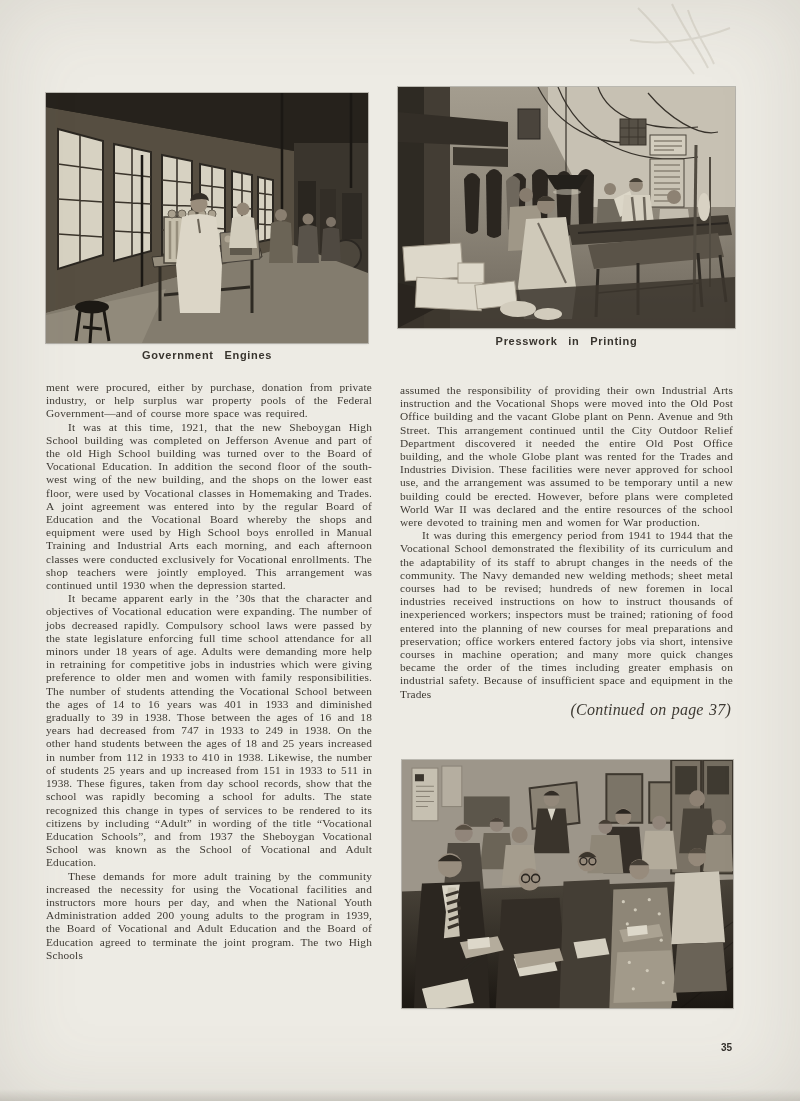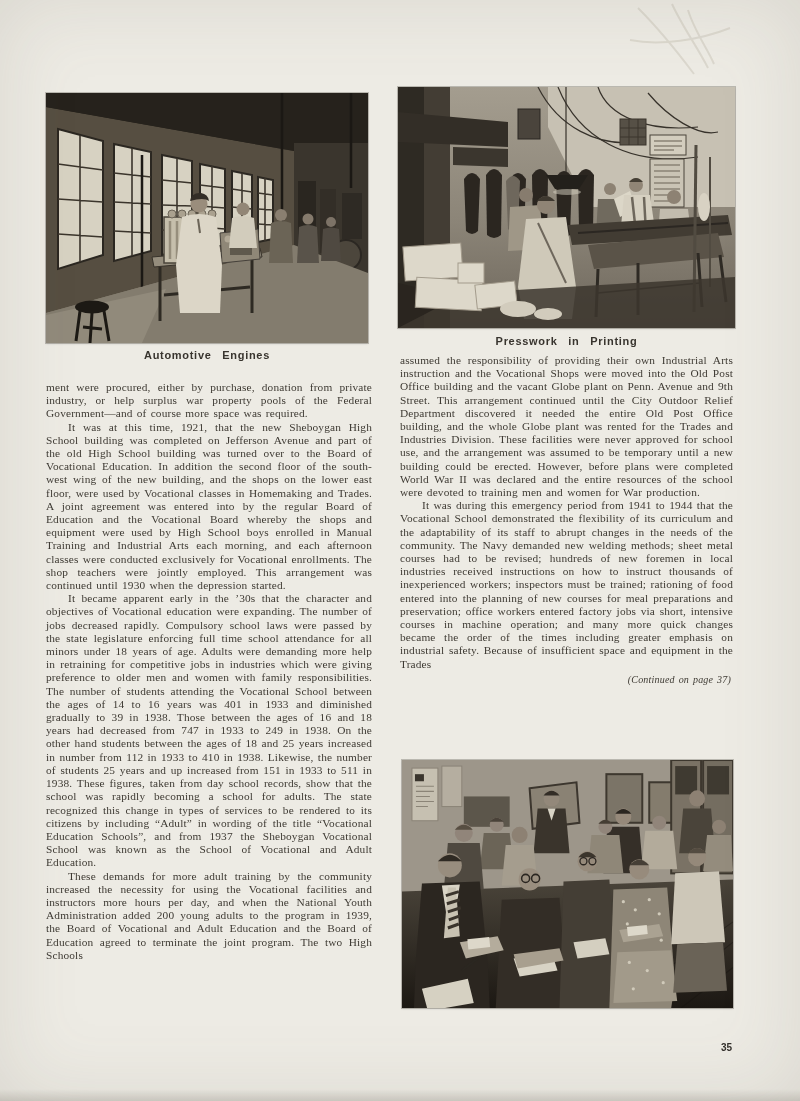--- a/index.html
+++ b/index.html
@@ -20,22 +20,22 @@
     font-size:11px;letter-spacing:.7px;word-spacing:7px;color:#38342e;}
   .cap-1{left:46px;top:349px;width:322px;}
   .cap-2{left:398px;top:335px;width:337px;}
   .cap-3{left:402px;top:1016px;width:331px;}
 
   .col{position:absolute;text-align:justify;font-size:11.35px;line-height:13.2px;
     letter-spacing:.15px;word-spacing:1.2px;color:#3e3a33;hyphens:auto;}
   .col p{margin:0;text-indent:22px;}
   .col p.cont{text-indent:0;}
   .col-left{left:46px;top:381px;width:326px;}
-  .col-right{left:400px;top:354px;width:333px;}
-  .continued{text-align:right;font-style:italic;font-size:10px;letter-spacing:.2px;margin-top:2px;padding-right:2px;}
+  .col-right{left:400px;top:384px;width:333px;}
+  .continued{text-align:right;font-style:italic;font-size:16px;letter-spacing:.2px;margin-top:2px;padding-right:2px;}
 
   .pagenum{position:absolute;left:688px;top:1042px;width:44px;text-align:right;
     font-family:"Liberation Sans",sans-serif;font-weight:700;font-size:10px;color:#33302b;}
 </style>
 </head>
 <body>
 
 <div class="page">
 
   <svg class="scuff" viewBox="0 0 150 95">
@@ -117,21 +117,21 @@
         <path d="M225,130 q10,-4 20,0 l2,40 h-24 z" fill="#6b6456"></path>
       <circle cx="262" cy="126" r="5.5" fill="#857a6c"></circle>
         <path d="M253,134 q9,-4 18,0 l2,36 h-22 z" fill="#59534a"></path>
       <circle cx="285" cy="129" r="5" fill="#7d7367"></circle>
         <path d="M277,136 q8,-3 16,0 l2,32 h-20 z" fill="#4f4941"></path>
 
       <ellipse cx="46" cy="214" rx="17" ry="6.5" fill="#1c1914"></ellipse>
       <path d="M34,218 L30,248 M58,218 L63,248 M46,220 L44,250 M37,234 L56,236" stroke="#1c1914" stroke-width="3" fill="none"></path>
     </svg>
   </figure>
-  <div class="caption cap-1">Automotive Engines</div>
+  <div class="caption cap-1">Government Engines</div>
 
   <figure class="photo photo-2">
     <svg viewBox="0 0 337 241" preserveAspectRatio="none">
       <defs>
         <linearGradient id="p2bg" x1="0" y1="0" x2="0" y2="1">
           <stop offset="0" stop-color="#a49d8f"></stop>
             <stop offset=".55" stop-color="#8c8578"></stop>
           <stop offset="1" stop-color="#6e675c"></stop>
         </linearGradient>
       </defs>

